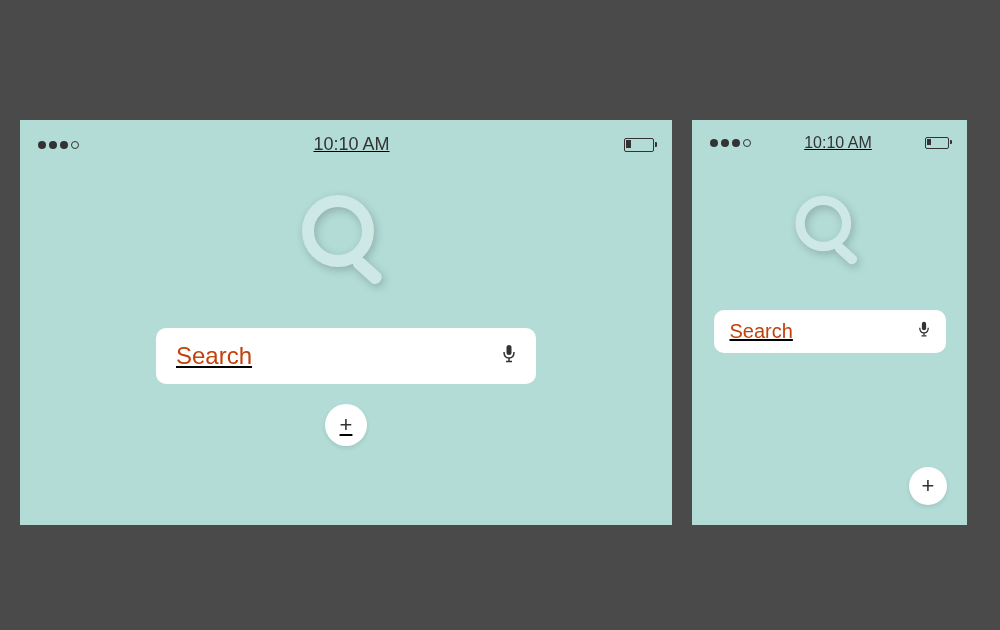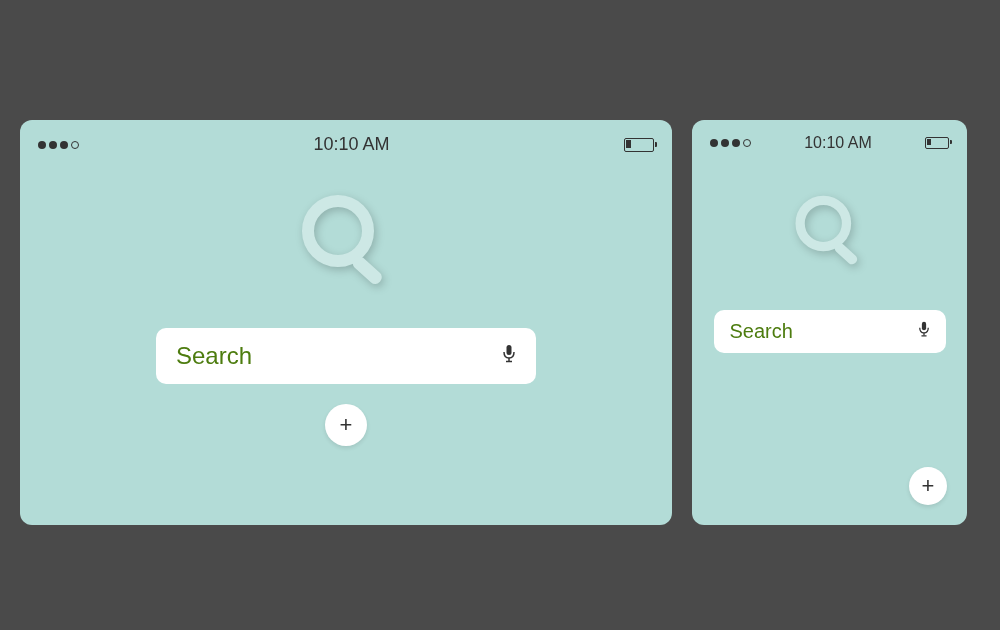--- a/index.html
+++ b/index.html
@@ -11,25 +11,26 @@
       width: 1000px;
       height: 630px;
       background: #4a4a4a;
       font-family: -apple-system, BlinkMacSystemFont, 'Segoe UI', Arial, sans-serif;
       display: flex;
       gap: 20px;
       padding: 20px 20px 95px 20px;
     }
     .device {
       background: #b3dcd7;
-      border-radius: 12px;
+      border-radius: 0;
       display: flex;
       flex-direction: column;
       align-items: center;
       position: relative;
+      text-decoration: underline;
     }
     .device-tablet {
       width: 652px;
       height: 405px;
       margin-top: 100px;
     }
     .device-phone {
       width: 275px;
       height: 405px;
       margin-top: 100px;
@@ -122,21 +123,21 @@
     .device-tablet .search-bar {
       width: 380px;
       margin-top: 25px;
     }
     .device-phone .search-bar {
       width: 232px;
       margin-top: 30px;
       padding: 10px 16px;
     }
     .search-placeholder {
-      color: #4d7c0f;
+      color: #c2410c;
       font-size: 24px;
       font-weight: 400;
     }
     .device-phone .search-placeholder {
       font-size: 20px;
     }
     .mic-icon {
       color: #333;
     }
     .add-button {

